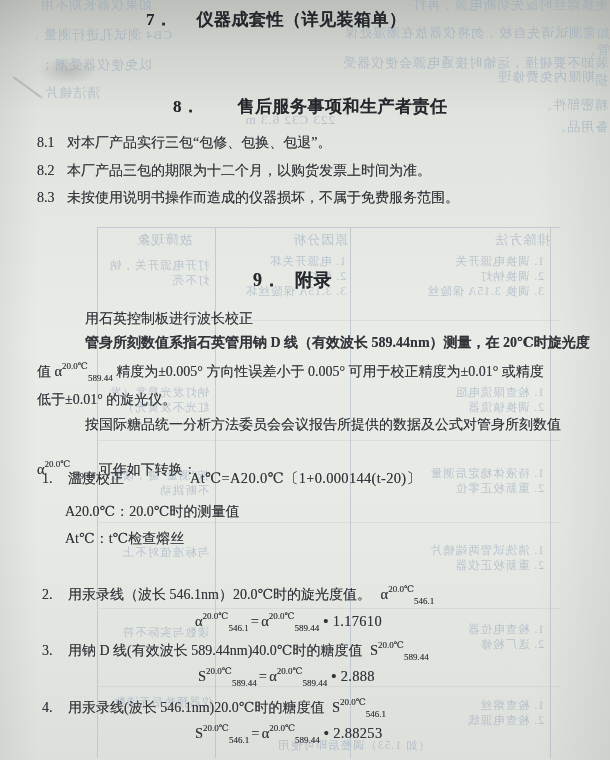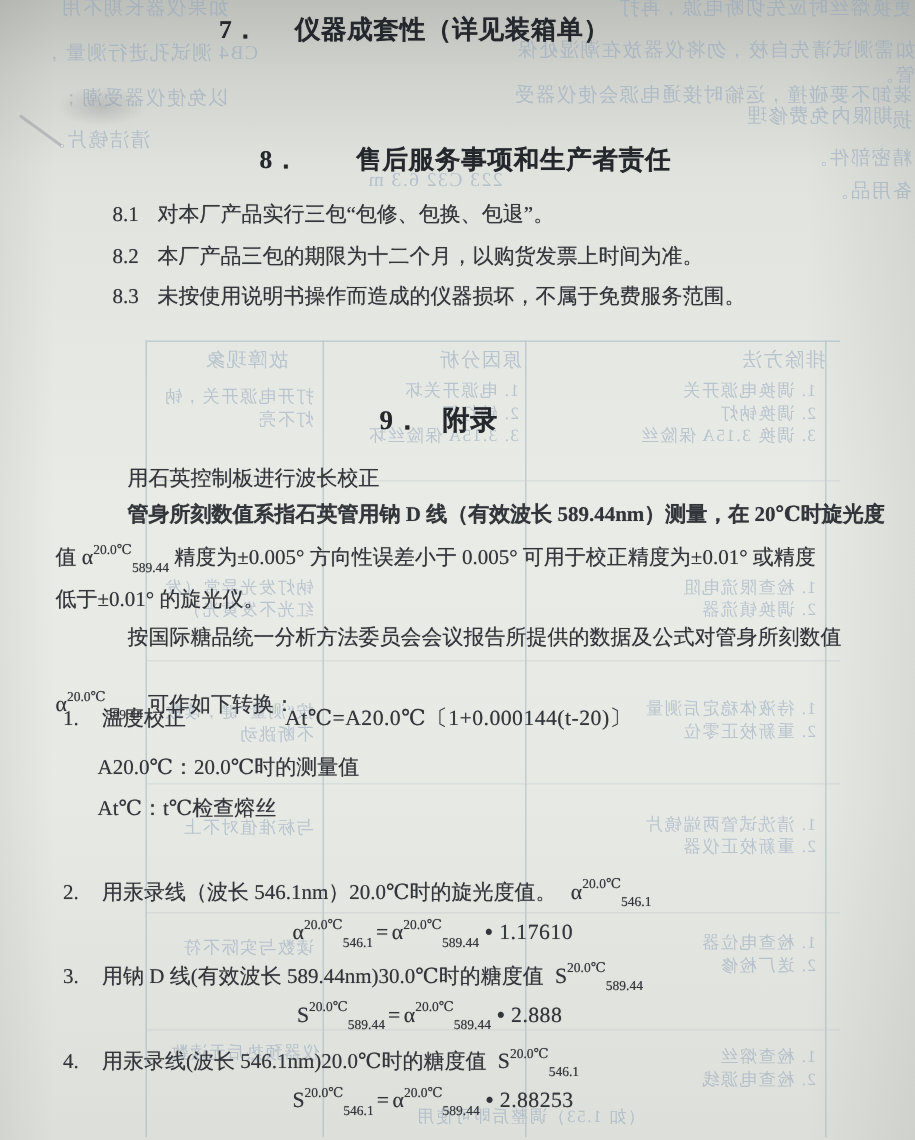--- a/index.html
+++ b/index.html
@@ -28,21 +28,21 @@
     background:radial-gradient(closest-side, rgba(120,124,128,.30), rgba(120,124,128,0));}
   
   .line{position:absolute;white-space:nowrap;color:#32353a;font-size:14px;
     text-shadow:0 0 .5px rgba(44,47,52,.55);}
   .heading{font-weight:700;font-size:17px;color:#24272b;letter-spacing:.5px;}
   .heading .num{margin-right:0;}
   .gap24{display:inline-block;width:24px;}
   .gap38{display:inline-block;width:38px;}
   .gap14{display:inline-block;width:14px;}
   .itemnum{display:inline-block;min-width:26px;}
-  .itemnum83{display:inline-block;min-width:30px;margin-left:38px;}
+  .itemnum83{display:inline-block;min-width:30px;}
   sup{font-size:9px;vertical-align:7px;letter-spacing:0;}
   sub{font-size:9px;vertical-align:-5px;letter-spacing:0;}
   .sym{letter-spacing:0;}
   .sym .base{font-size:14.5px;}
   .formula{font-size:14.5px;letter-spacing:.3px;}
   .dot{font-weight:700;margin:0 4px;}
   .eq{margin:0 2px;}
 </style>
 </head>
 <body>
@@ -151,21 +151,21 @@
 
   <div class="line" style="left:42px;top:584px;">
     <span class="itemnum">2.</span><span>用汞录线（波长 546.1nm）20.0℃时的旋光度值。</span>
     <span class="sym" style="margin-left:6px;"><span class="base">α</span><sup>20.0℃</sup><sub>546.1</sub></span>
   </div>
   <div class="line formula" style="left:195px;top:611px;">
     <span class="sym"><span class="base">α</span><sup>20.0℃</sup><sub>546.1</sub></span><span class="eq">=</span><span class="sym"><span class="base">α</span><sup>20.0℃</sup><sub>589.44</sub></span><span class="dot">•</span><span>1.17610</span>
   </div>
 
   <div class="line" style="left:42px;top:640px;">
-    <span class="itemnum">3.</span><span>用钠 D 线(有效波长 589.44nm)30.0℃时的糖度值</span>
+    <span class="itemnum">3.</span><span>用钠 D 线(有效波长 589.44nm)40.0℃时的糖度值</span>
     <span class="sym" style="margin-left:4px;"><span class="base">S</span><sup>20.0℃</sup><sub>589.44</sub></span>
   </div>
   <div class="line formula" style="left:198px;top:666px;">
     <span class="sym"><span class="base">S</span><sup>20.0℃</sup><sub>589.44</sub></span><span class="eq">=</span><span class="sym"><span class="base">α</span><sup>20.0℃</sup><sub>589.44</sub></span><span class="dot">•</span><span>2.888</span>
   </div>
 
   <div class="line" style="left:42px;top:697px;">
     <span class="itemnum">4.</span><span>用汞录线(波长 546.1nm)20.0℃时的糖度值</span>
     <span class="sym" style="margin-left:4px;"><span class="base">S</span><sup>20.0℃</sup><sub>546.1</sub></span>
   </div>

